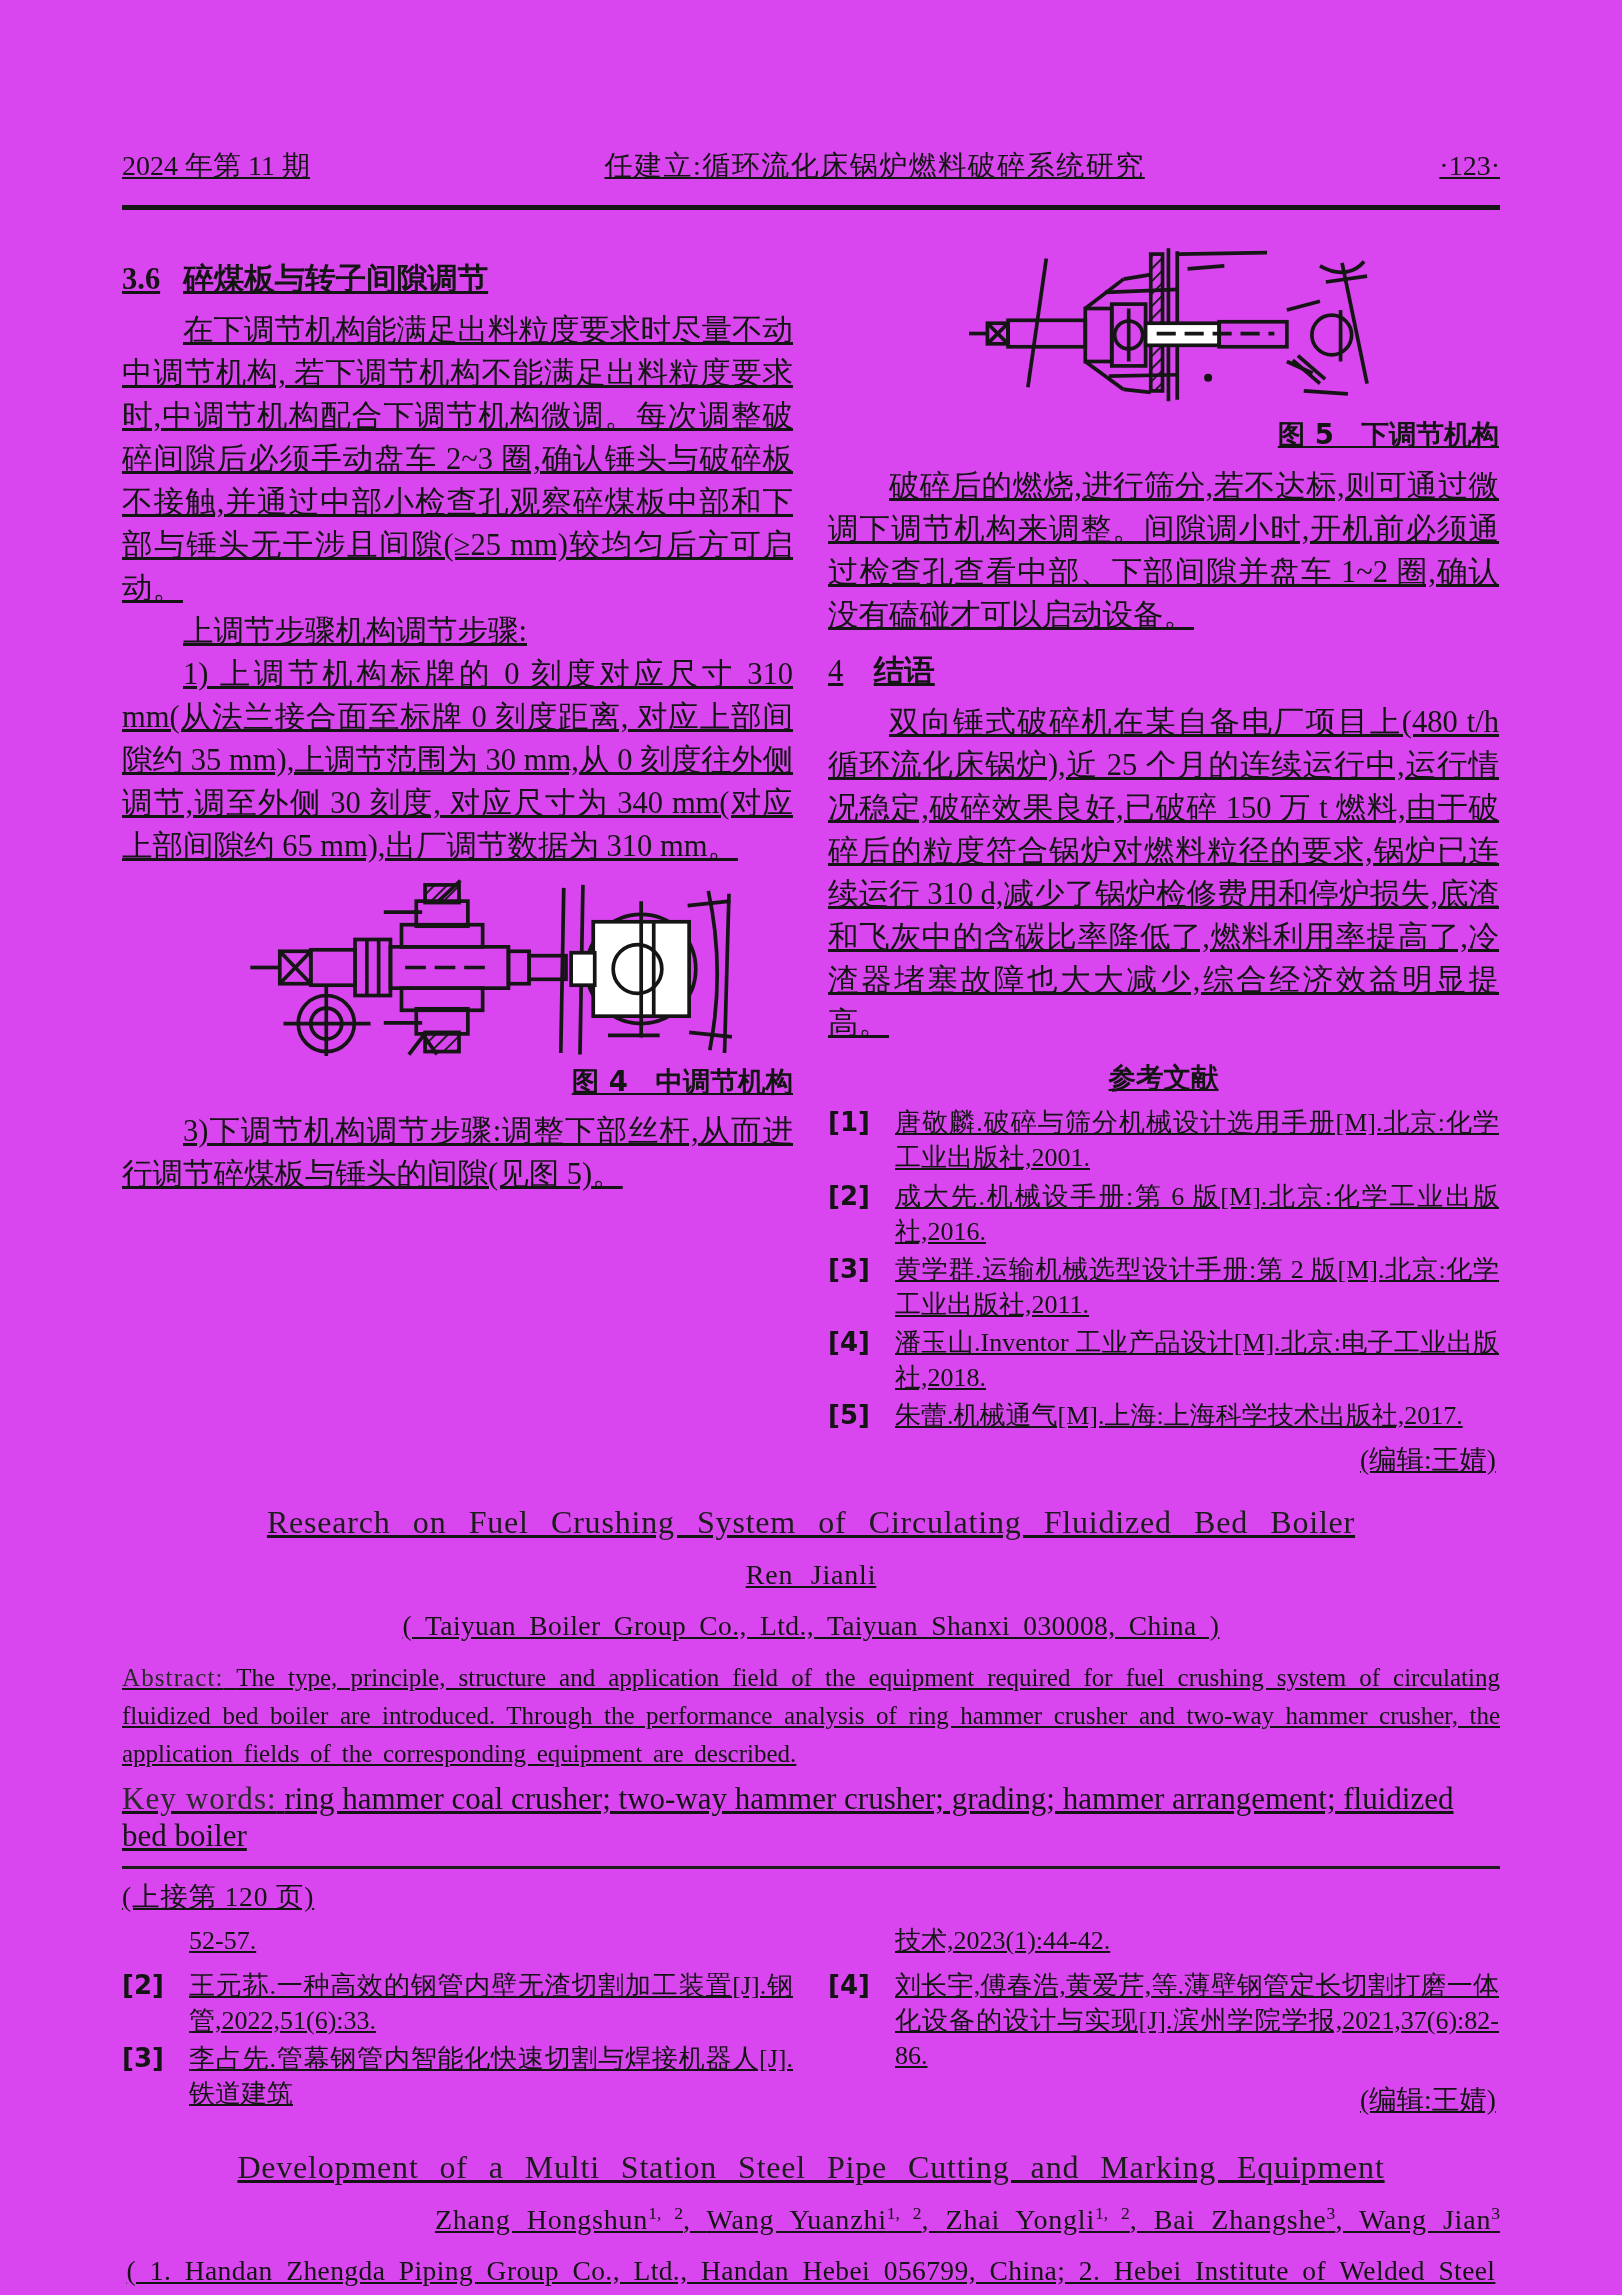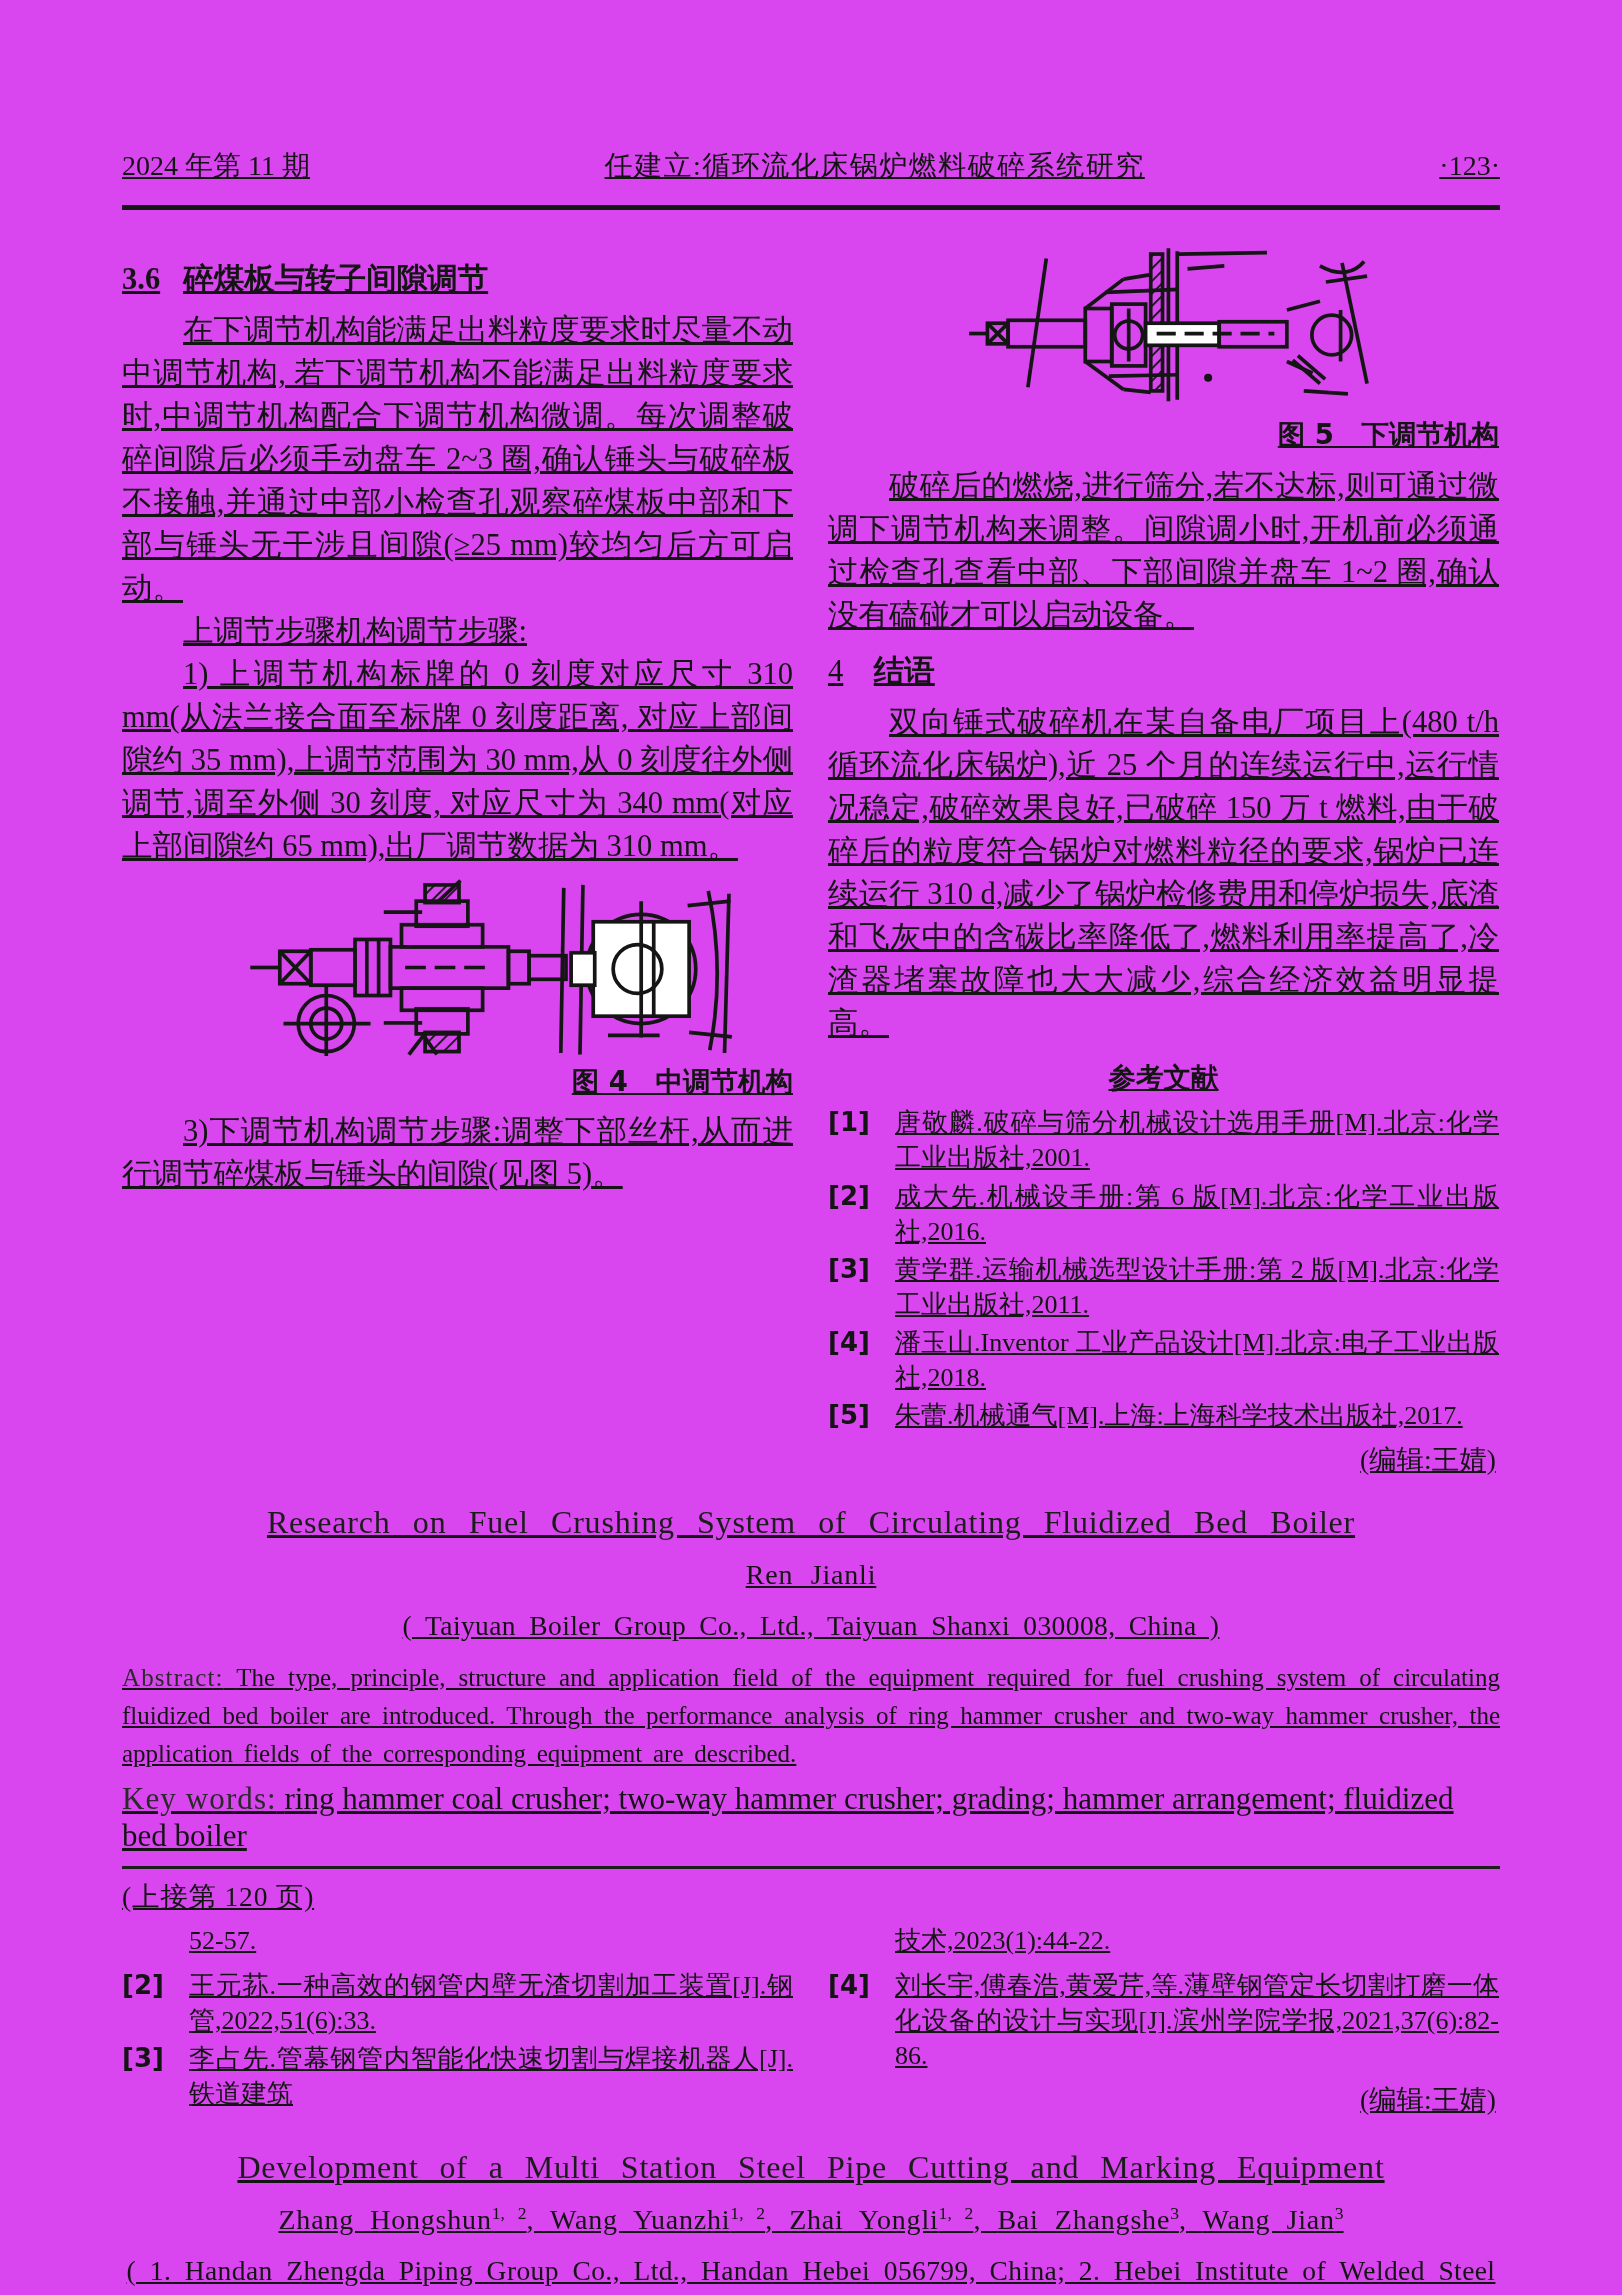--- a/index.html
+++ b/index.html
@@ -47,21 +47,21 @@
   .lblspan{letter-spacing:1.1px;color:#2a2a2a;}
   
   .thin-rule{height:2.3px;background:#1d1d1d;margin-top:12.2px;}
   .cont-note{font-size:27.5px;margin-top:10.7px;letter-spacing:0.8px;}
   .cont-cols{display:flex;gap:35px;margin-top:7.6px;}
   .cont-col{width:671px;}
   .carry{padding-left:67px;font-size:26px;line-height:35px;margin-bottom:10px;}
   
   .eng2{margin-top:30.5px;}
   .eng2 .eng-title{word-spacing:0.38em;}
-  .authors{text-align:center;font-size:28px;margin-top:17px;word-spacing:0.3em;letter-spacing:0.8px;}
+  .authors{text-align:right;font-size:28px;margin-top:17px;word-spacing:0.3em;letter-spacing:0.8px;}
   .authors sup{font-size:17.6px;letter-spacing:0;}
   .affil2{font-size:27.5px;line-height:42px;margin-top:13.7px;text-align:justify;text-align-last:center;word-spacing:0.22em;letter-spacing:0.4px;padding:0 4.6px;}
 </style>
 </head>
 <body>
 
 <div class="page">
 
   <div class="hdr">
     <span>2024 年第 11 期</span>
@@ -257,21 +257,21 @@
       <div class="ref">
         <span class="lbl">[2]</span>
         <span>王元荪.一种高效的钢管内壁无渣切割加工装置[J].钢管,2022,51(6):33.</span>
       </div>
       <div class="ref">
         <span class="lbl">[3]</span>
         <span>李占先.管幕钢管内智能化快速切割与焊接机器人[J].铁道建筑</span>
       </div>
     </div>
     <div class="cont-col">
-      <div class="carry">技术,2023(1):44-22.</div>
+      <div class="carry">技术,2023(1):44-42.</div>
       <div class="ref">
         <span class="lbl">[4]</span>
         <span>刘长宇,傅春浩,黄爱芹,等.薄壁钢管定长切割打磨一体化设备的设计与实现[J].滨州学院学报,2021,37(6):82-86.</span>
       </div>
       <div class="editor">(编辑:王婧)</div>
     </div>
   </div>
 
   <div class="eng eng2">
     <div class="eng-title">Development of a Multi Station Steel Pipe Cutting and Marking Equipment</div>

